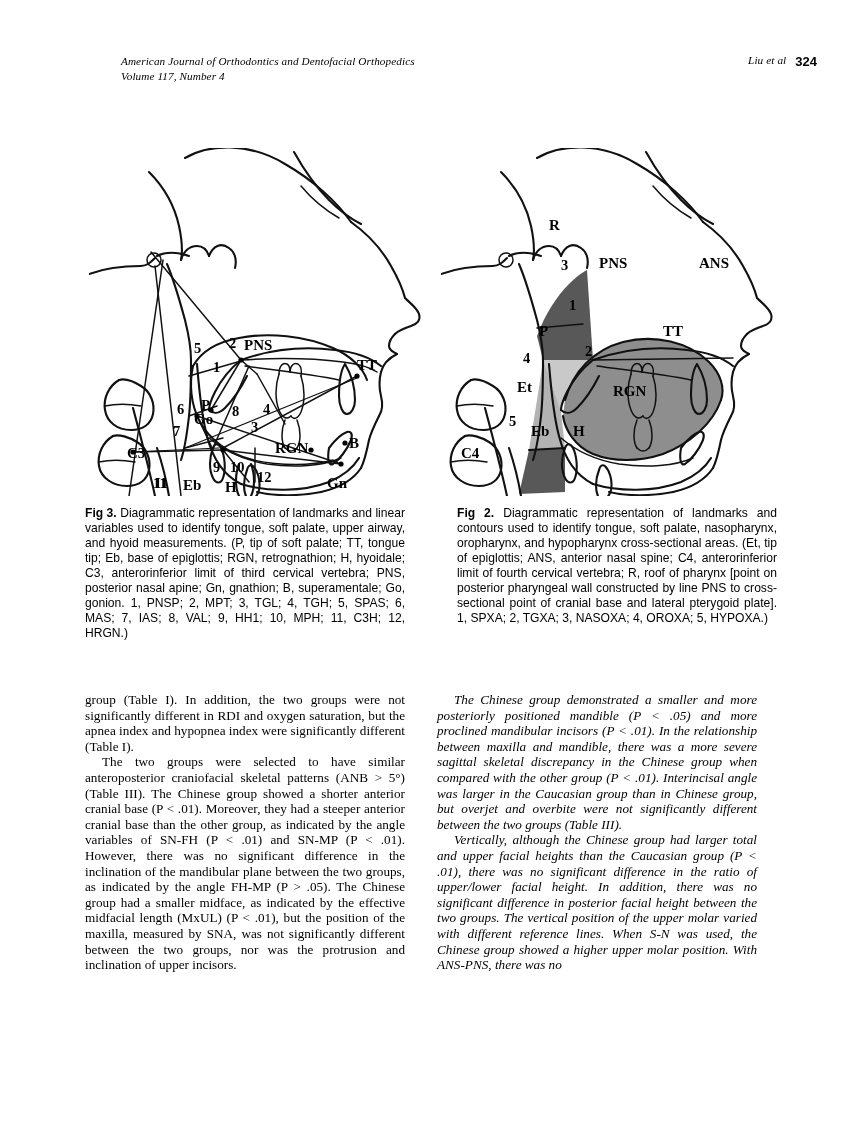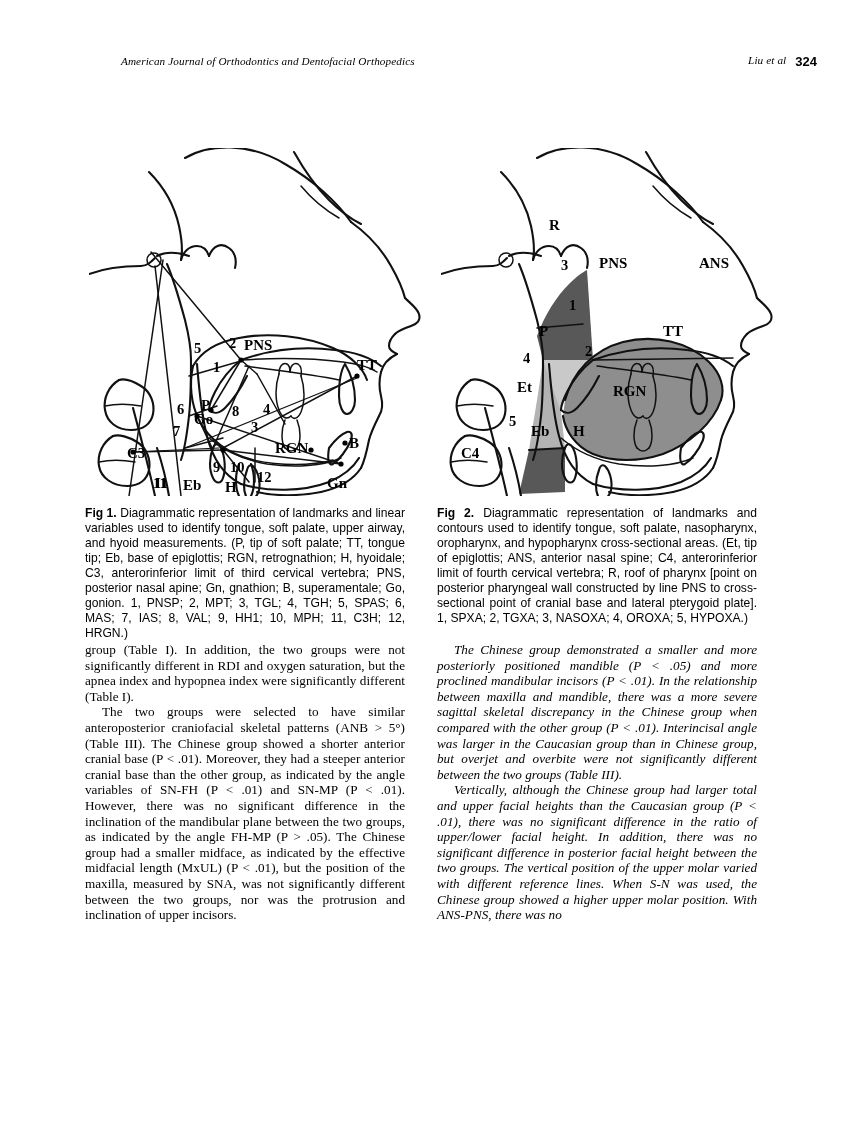--- a/index.html
+++ b/index.html
@@ -136,28 +136,28 @@
     top: 0;
     width: 320px;
     font-family: "Liberation Sans", sans-serif;
     font-size: 12.1px;
     line-height: 15.05px;
     text-align: justify;
     text-justify: inter-word;
     color: #000000;
   }
   .caption.left  { left: 0px; }
-  .caption.right { left: 352px; }
+  .caption.right { left: 372px; }
   .caption b { font-weight: bold; }
 
   
   .body-cols {
     position: absolute;
     left: 85px;
-    top: 642px;
+    top: 692px;
     width: 696px;
     height: 330px;
   }
   .col {
     position: absolute;
     top: 0;
     width: 320px;
     font-family: "Liberation Serif", serif;
     font-size: 13.2px;
     line-height: 15.6px;
@@ -174,20 +174,21 @@
   .col p.indent { text-indent: 17px; }
 </style>
 </head>
 <body>
 
 <div class="page">
 
   <div class="runhead">
     <div class="runhead-left">
       <span>American Journal of Orthodontics and Dentofacial Orthopedics</span>
+      <span class="line2">Volume 117, Number 4</span>
     </div>
     <div class="runhead-right">
       <span class="authors">Liu et al</span>
       <span class="pageno">324</span>
     </div>
   </div>
 
   <div class="figures">
 
     <div class="figure-box left">
@@ -437,21 +438,21 @@
           <text class="fig-num" x="144" y="208">2</text>
           <text class="fig-num" x="82" y="215">4</text>
           <text class="fig-num" x="68" y="278" fill="#ffffff">5</text>
         </g>
       </svg>
     </div>
   </div>
 
   <div class="captions">
     <div class="caption left">
-      <b>Fig 1.</b>
+      <b>Fig 3.</b>
       <span>Diagrammatic representation of landmarks and linear variables used to identify tongue, soft palate, upper airway, and hyoid measurements. (P, tip of soft palate; TT, tongue tip; Eb, base of epiglottis; RGN, retrognathion; H, hyoidale; C3, anterorinferior limit of third cervical vertebra; PNS, posterior nasal apine; Gn, gnathion; B, superamentale; Go, gonion. 1, PNSP; 2, MPT; 3, TGL; 4, TGH; 5, SPAS; 6, MAS; 7, IAS; 8, VAL; 9, HH1; 10, MPH; 11, C3H; 12, HRGN.)</span>
     </div>
     <div class="caption right">
       <b>Fig 2.</b>
       <span>Diagrammatic representation of landmarks and contours used to identify tongue, soft palate, nasopharynx, oropharynx, and hypopharynx cross-sectional areas. (Et, tip of epiglottis; ANS, anterior nasal spine; C4, anterorinferior limit of fourth cervical vertebra; R, roof of pharynx [point on posterior pharyngeal wall constructed by line PNS to cross-sectional point of cranial base and lateral pterygoid plate]. 1, SPXA; 2, TGXA; 3, NASOXA; 4, OROXA; 5, HYPOXA.)</span>
     </div>
   </div>
 
   <div class="body-cols">
     <div class="col left">

